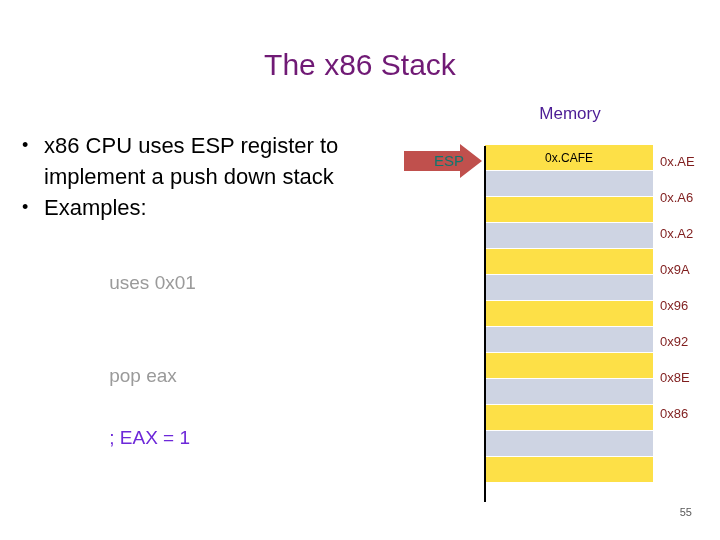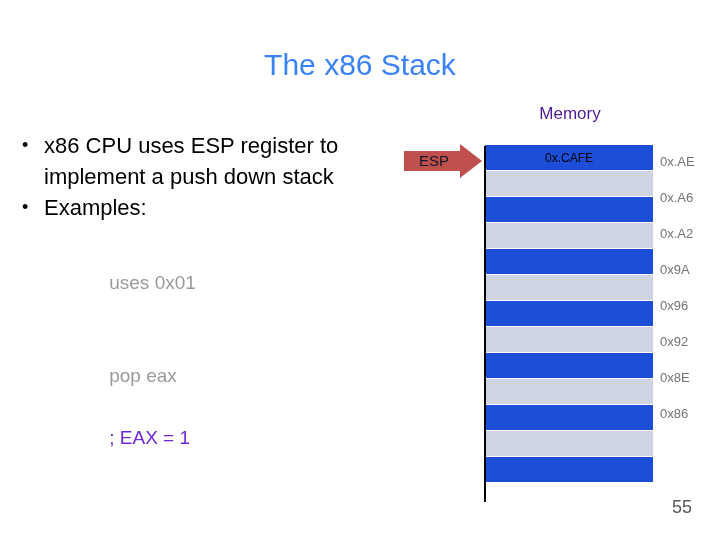--- a/index.html
+++ b/index.html
@@ -19,21 +19,21 @@
     width: 720px;
     height: 540px;
   }
   .title {
     position: absolute;
     top: 48px;
     left: 0;
     width: 720px;
     text-align: center;
     font-size: 30px;
-    color: #3b82f6;
+    color: #701a75;
     letter-spacing: 0px;
   }
   
   .bullets {
     position: absolute;
     left: 22px;
     top: 130px;
     width: 370px;
   }
   .bullet-row {
@@ -86,37 +86,37 @@
   }
   .mem-table td {
     height: 25px;
     border: 1px solid #ffffff;
     font-size: 12px;
     text-align: center;
     color: #000000;
     padding: 0;
   }
   .cell-light {
-    background: #1d4ed8;
+    background: #fde047;
   }
   .cell-dark {
     background: #ced4e3;
   }
   
   .addr-col {
     position: absolute;
     left: 660px;
     top: 144px;
     width: 56px;
   }
   .addr {
     height: 36px;
     line-height: 36px;
     font-size: 13px;
-    color: #737373;
+    color: #7f1d1d;
     text-align: left;
   }
   
   .divider {
     position: absolute;
     left: 484px;
     top: 146px;
     width: 2px;
     height: 356px;
     background: #000000;
@@ -132,30 +132,30 @@
   .esp-arrow svg {
     display: block;
   }
   .esp-label {
     position: absolute;
     left: 404px;
     top: 144px;
     width: 60px;
     height: 34px;
     line-height: 34px;
-    text-align: center;
+    text-align: right;
     font-size: 15px;
-    color: #0f172a;
+    color: #0f766e;
   }
   
   .page-num {
     position: absolute;
     right: 28px;
     bottom: 22px;
-    font-size: 18px;
+    font-size: 11px;
     color: #595959;
     padding-left: 30px;
   }
 </style>
 </head>
 <body>
 
 <div class="slide">
 
   <div class="title">The x86 Stack</div>

